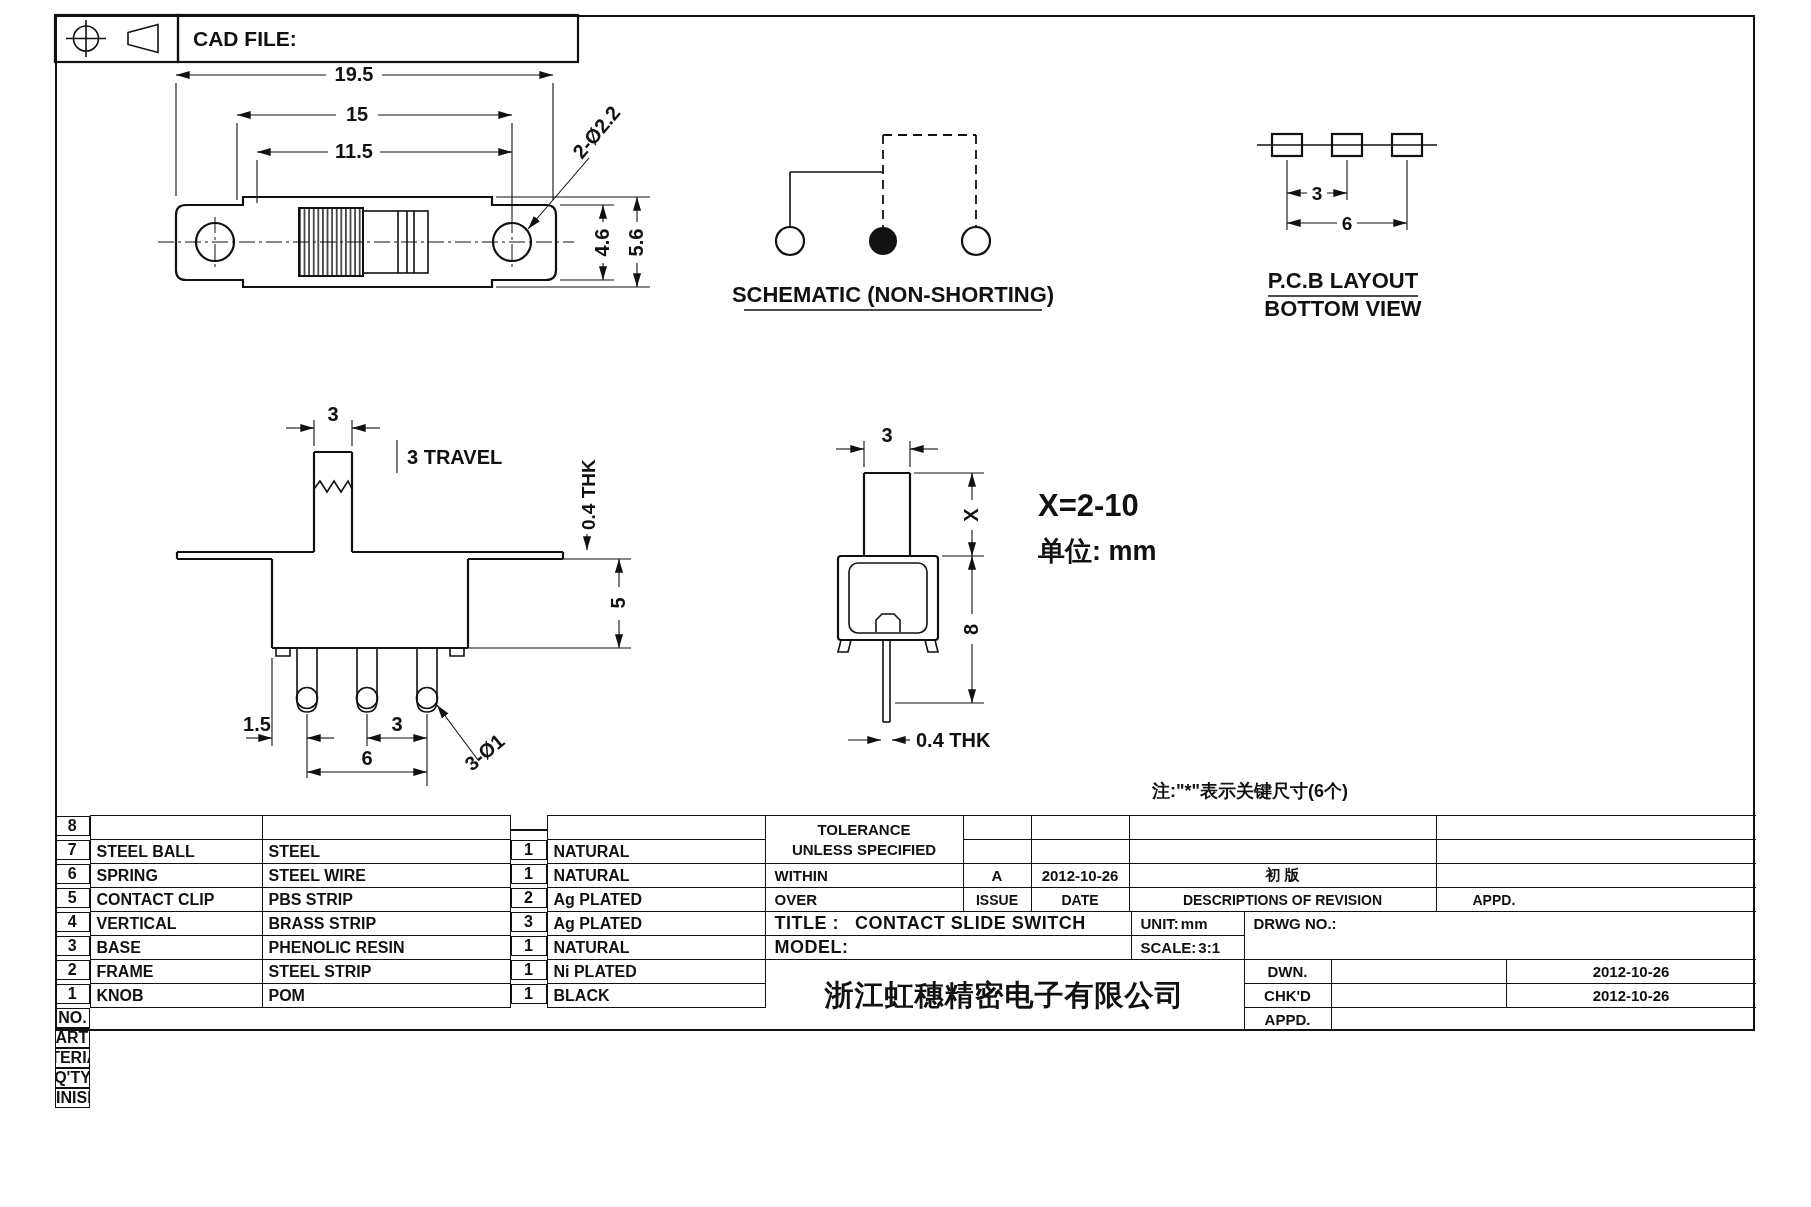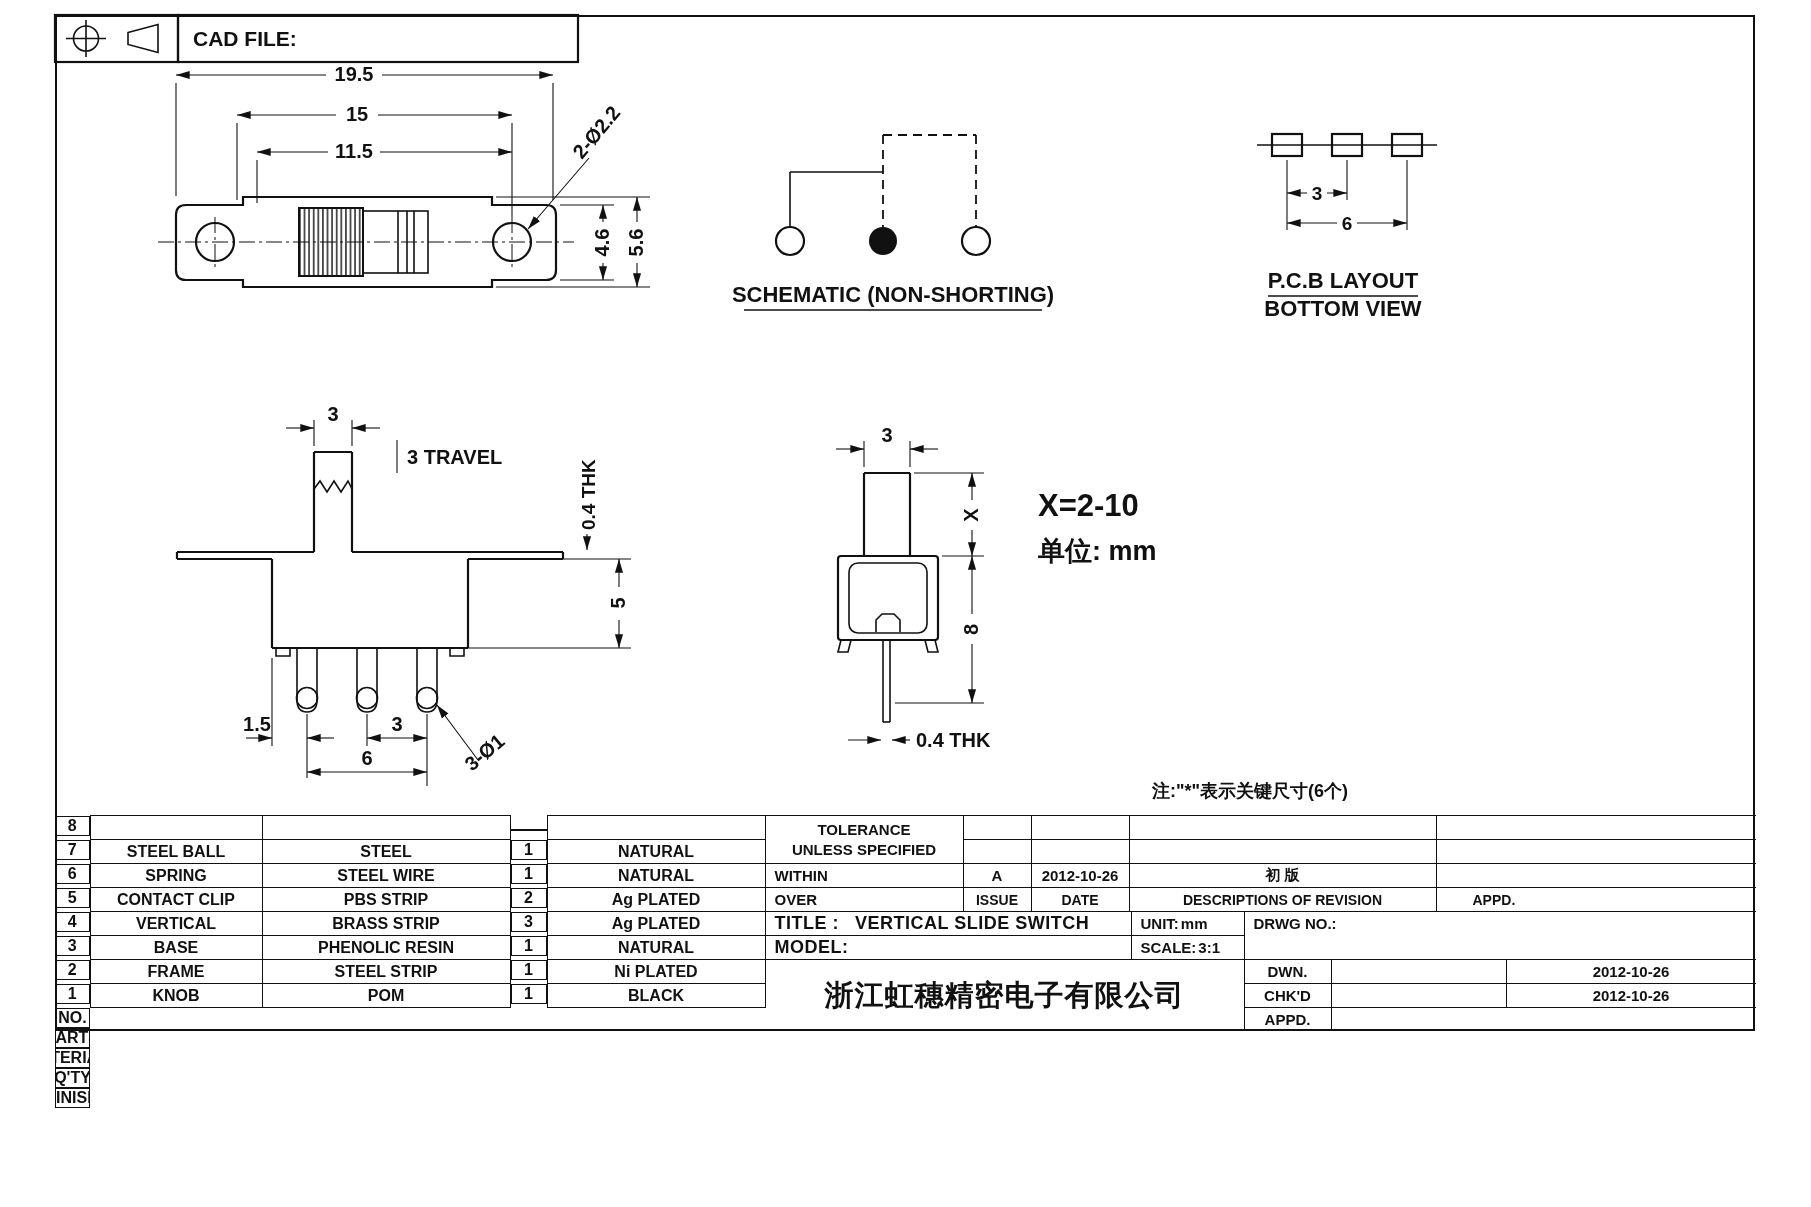--- a/index.html
+++ b/index.html
@@ -15,21 +15,21 @@
   .dl   { stroke:#111; stroke-width:1.1; fill:none; }
   .dim  { stroke:#111; stroke-width:1.1; fill:none; marker-start:url(#ar); marker-end:url(#ar); }
   .dim1 { stroke:#111; stroke-width:1.1; fill:none; marker-end:url(#ar); }
   .cl   { stroke:#111; stroke-width:1; stroke-dasharray:16 4 3 4; fill:none; }
   .dash { stroke:#111; stroke-width:1.8; stroke-dasharray:9 6; fill:none; }
 
   .tables { position:absolute; left:55px; top:815px; width:1700px; height:216px; display:flex; }
   table.parts { border-collapse:collapse; table-layout:fixed; width:710px; }
   table.parts tr { height:24px; }
   table.parts td { border:1.6px solid #111; font-weight:bold; font-size:16px;
-                   padding:0 6px; white-space:nowrap; overflow:hidden;text-align:center; }
+                   padding:0 6px; white-space:nowrap; overflow:hidden; }
   table.parts td.c { text-align:center; padding:0 2px; }
   table.parts tr.hdr td { text-align:center; }
 
   .tblock { width:990px; }
   .revgrid  { display:grid; grid-template-columns:197px 68px 98px 307px 320px;
               grid-template-rows:24px 24px 24px 24px;text-align:center; }
   .infogrid { display:grid; grid-template-columns:365px 113px 87px 175px 250px;
               grid-template-rows:24px 24px 24px 24px 24px; }
   .c { border-left:1.6px solid #111; border-top:1.6px solid #111;
        display:flex; align-items:center; justify-content:center;
@@ -349,21 +349,21 @@
         <div class="c nbl al" style="grid-column:1;grid-row:4">OVER</div>
         <div class="c sm" style="grid-column:2;grid-row:4">ISSUE</div>
         <div class="c sm" style="grid-column:3;grid-row:4">DATE</div>
         <div class="c sm" style="grid-column:4;grid-row:4">DESCRIPTIONS OF REVISION</div>
         <div class="c sm appd" style="grid-column:5;grid-row:4">APPD.</div>
       </div>
 
       <div class="infogrid">
         <div class="c nbl al big" style="grid-column:1;grid-row:1">
           <span>TITLE :</span>
-          <span class="gap">VERTICAL SLIDE SWITCH</span>
+          <span class="gap">CONTACT SLIDE SWITCH</span>
         </div>
         <div class="c al" style="grid-column:2;grid-row:1">
           <span>UNIT:</span>
           <span class="gap2">mm</span>
         </div>
         <div class="c drwg" style="grid-column:3/6;grid-row:1/3">DRWG NO.:</div>
         <div class="c nbl al big" style="grid-column:1;grid-row:2">MODEL:</div>
         <div class="c al" style="grid-column:2;grid-row:2">
           <span>SCALE:</span>
           <span class="gap2">3:1</span>

